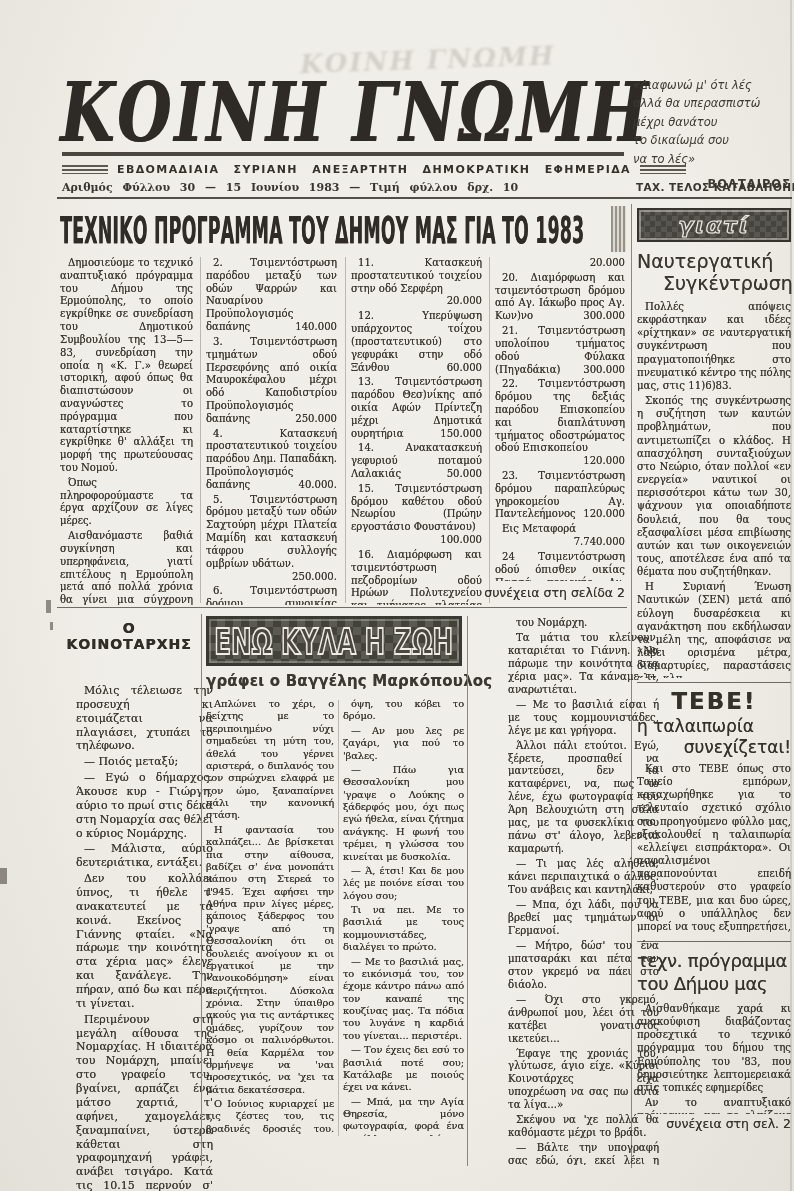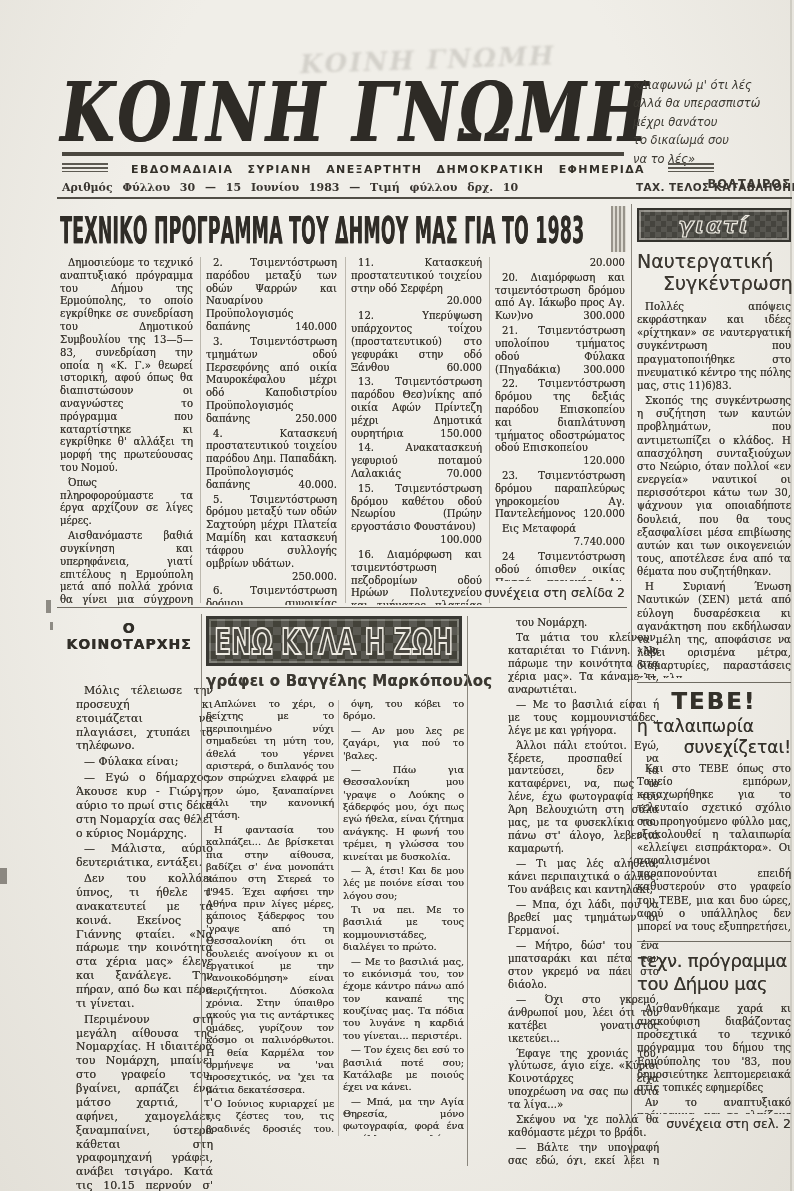--- a/index.html
+++ b/index.html
@@ -12,21 +12,21 @@
   
   .ghost-logo{left:300px;top:44px;width:300px;font:italic bold 26px "DejaVu Serif",serif;
               color:rgba(110,105,95,.22);filter:blur(1.2px);transform:rotate(-2deg);letter-spacing:2px;}
   .logo{left:60px;top:64px;white-space:nowrap;font:italic bold 62px "DejaVu Serif",serif;
         letter-spacing:3px;color:#2e2b26;transform:scale(1,1.32);transform-origin:left top;
         text-shadow:1.2px 0 0 #2e2b26;}
   .motto{left:633px;top:76px;width:158px;font:italic 11.5px "DejaVu Sans",sans-serif;
          line-height:1.6;color:#3d3a33;}
   .motto-author{text-align:right;margin-top:7px;font-style:normal;font-weight:bold;letter-spacing:1px;}
   .logo-rule{left:62px;top:152px;width:562px;height:4px;background:#4a473f;}
-  .subtitle-row{left:62px;top:163px;width:562px;display:flex;align-items:flex-start;gap:23px;}
+  .subtitle-row{left:62px;top:163px;width:562px;display:flex;align-items:center;gap:9px;}
   .side-lines{flex:0 0 46px;height:9px;
       background:repeating-linear-gradient(180deg,#5c5951 0 1.6px,transparent 1.6px 4px);}
   .subtitle{flex:1;text-align:center;font:bold 11px "DejaVu Sans",sans-serif;
             letter-spacing:1.4px;word-spacing:9px;color:#34312a;white-space:nowrap;}
   .issue-line{left:62px;top:181px;width:562px;font:11px "DejaVu Serif",serif;
               font-weight:bold;word-spacing:6px;color:#393530;white-space:nowrap;}
   .postage{left:636px;top:181px;width:156px;font:bold 10.5px "DejaVu Sans",sans-serif;
            letter-spacing:.4px;color:#393530;white-space:nowrap;}
   .header-rule{left:57px;top:197px;width:735px;height:2px;background:#514e46;}
 
@@ -171,21 +171,21 @@
       <p class="item">
       <span>12. Υπερύψωση υπάρχοντος τοίχου (προστατευτικού) στο γεφυράκι στην οδό Ξάνθου</span>
       <span class="amount">60.000</span>
     </p>
       <p class="item">
       <span>13. Τσιμεντόστρωση παρόδου Θεσ)νίκης από οικία Αφών Πρίντεζη μέχρι Δημοτικά ουρητήρια</span>
       <span class="amount">150.000</span>
     </p>
       <p class="item">
       <span>14. Ανακατασκευή γεφυριού ποταμού Λαλακιάς</span>
-      <span class="amount">70.000</span>
+      <span class="amount">50.000</span>
     </p>
       <p class="item">
       <span>15. Τσιμεντόστρωση δρόμου καθέτου οδού Νεωρίου (Πρώην εργοστάσιο Φουστάνου)</span>
       <span class="amount">100.000</span>
     </p>
       <p class="item">
       <span>16. Διαμόρφωση και τσιμεντόστρωση πεζοδρομίων οδού Ηρώων Πολυτεχνείου και τμήματος πλατείας Ηρώων.</span>
       
     </p>
     </div>
@@ -258,21 +258,21 @@
   </div>
   <div class="sb-text abs" style="top:1002px;height:112px;">
       <p class="para">Αισθανθήκαμε χαρά κι ανακούφιση διαβάζοντας προσεχτικά το τεχνικό πρόγραμμα του δήμου της Ερμούπολης του '83, που δημοσιεύτηκε λεπτομερειακά στις τοπικές εφημερίδες</p>
       <p class="para">Αν το αναπτυξιακό πρόγραμμα, και το ελπίζομε εκτελεστεί υπεύθυνα, σωστά, τότε η πόλη θ' αλλάξει όψη, που έχει «βαστήξει» για πολλά πολλά χρόνια. Νομίζομε ότι</p>
     </div>
   <div class="continued abs" style="left:637px;top:1116px;width:154px;text-align:right;">συνέχεια στη σελ. 2</div>
 
   <div class="koino-title abs">Ο ΚΟΙΝΟΤΑΡΧΗΣ</div>
   <div class="smalltext abs" style="left:76px;top:646px;width:137px;height:512px;font-size:11px;line-height:1.26;margin-top:38px;">
       <p class="para">Μόλις τέλειωσε την προσευχή κι ετοιμάζεται να πλαγιάσει, χτυπάει το τηλέφωνο.</p>
-      <p class="para">— Φύλακα είναι;</p>
+      <p class="para">— Ποιός μεταξύ;</p>
       <p class="para">— Εγώ ο δήμαρχος. Άκουσε κυρ - Γιώργη, αύριο το πρωί στις δέκα στη Νομαρχία σας θέλει ο κύριος Νομάρχης.</p>
       <p class="para">— Μάλιστα, αύριο δευτεριάτικα, εντάξει.</p>
       <p class="para">Δεν του κολλάει ύπνος, τι ήθελε τ' ανακατευτεί με τα κοινά. Εκείνος ο Γιάννης φταίει. «Να πάρωμε την κοινότητα στα χέρια μας» έλεγε και ξανάλεγε. Την πήραν, από δω και πέρα τι γίνεται.</p>
       <p class="para">Περιμένουν στη μεγάλη αίθουσα της Νομαρχίας. Η ιδιαιτέρα του Νομάρχη, μπαίνει στο γραφείο του, βγαίνει, αρπάζει ένα μάτσο χαρτιά, τ' αφήνει, χαμογελάει, ξαναμπαίνει, ύστερα κάθεται στη γραφομηχανή γράφει, ανάβει τσιγάρο. Κατά τις 10.15 περνούν σ' άλλη αίθουσα. Πίσω από το γραφείο στέκεται ο Νομάρχης, ψηλός, στητός, μαλλιά ίσια, μάτια μεγάλα, μύτη γρυπή, ψηλό μουστάκι.</p>
       <p class="para">«Η Κυβέρνηση αποφάσισε τη σύσταση κοινοτικών επιτροπών για την προστασία του περιβάλλοντος βάσει των νόμων 57 του 47, παράγρ. 21, εδάφιο 15, του νόμου 93 του 73 παράγρ. 33, εδάφ. 28, σε συνδυασμό με τους κάτωθι νόμους, παραγράφους... εδάφια» Ο Νομάρχης συνεχίζει με το δεξί μέρος του προσώπου του, τ' άλλο μένει ανέκφραστο πότε - πότε, τεντώνει</p>
     </div>
 
   <div class="vrule abs" style="left:201px;top:614px;height:552px;"></div>
 
   <div class="banner abs">

